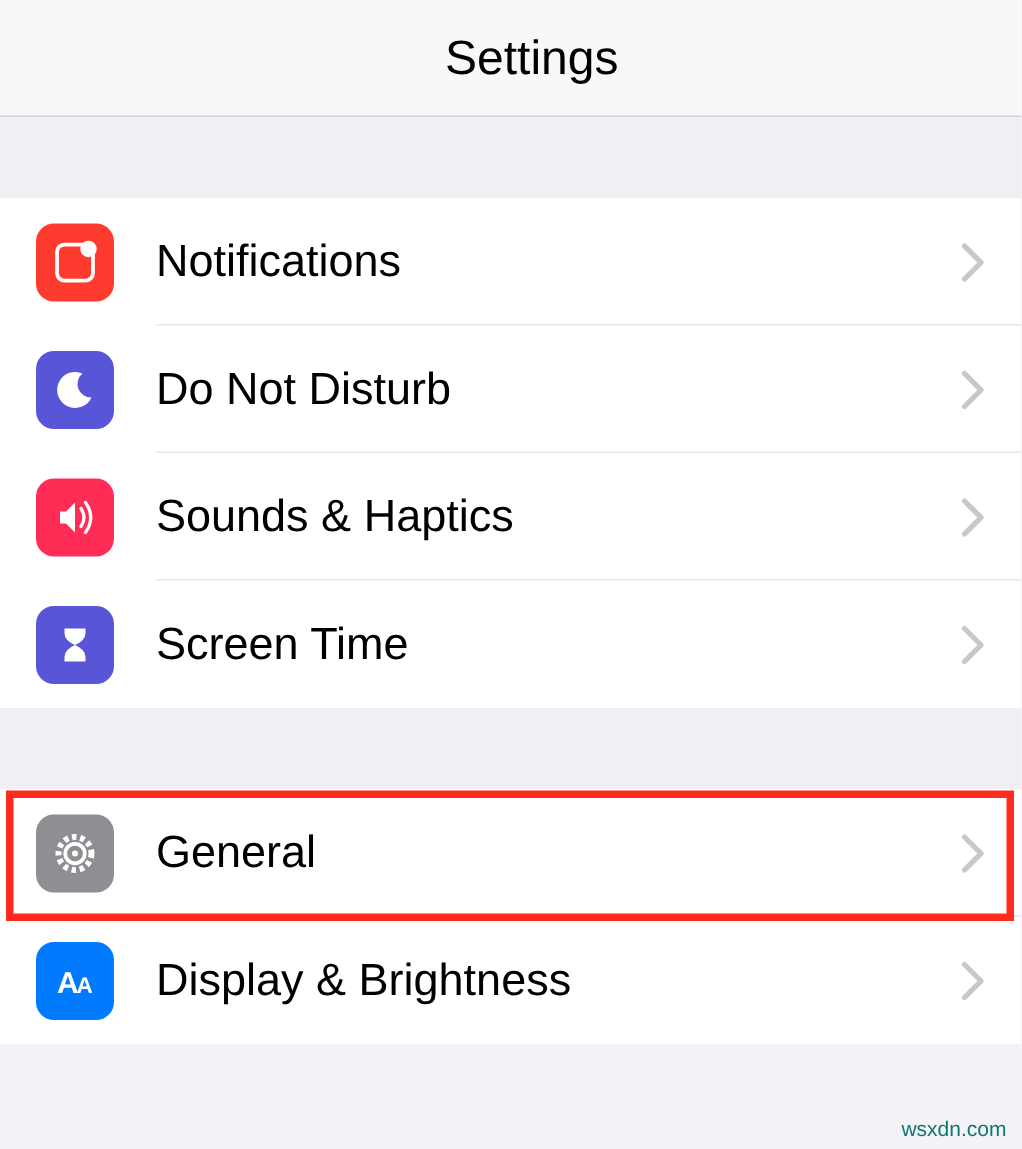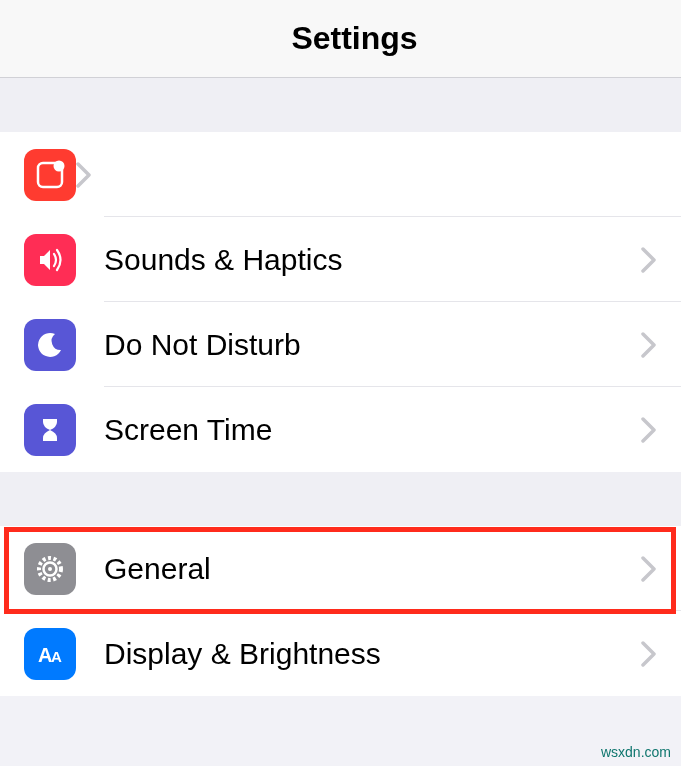--- a/index.html
+++ b/index.html
@@ -18,21 +18,21 @@
     .header {
       background: #f8f8f8;
       height: 78px;
       display: flex;
       align-items: center;
       justify-content: center;
       border-bottom: 1px solid #d1d1d6;
     }
     .header-title {
       font-size: 32px;
-      font-weight: 700;
+      font-weight: 400;
       color: #000;
       margin-left: 28px;
     }
     .spacer {
       height: 54px;
       background: #efeff4;
     }
     .group {
       background: #fff;
     }
@@ -109,48 +109,49 @@
 
 <div class="group">
 
   <div class="row">
     <div class="icon bg-red">
       <svg width="34" height="34" viewBox="0 0 34 34">
         <rect x="5" y="5" width="24" height="24" rx="5" fill="none" stroke="#fff" stroke-width="2.5"></rect>
         <circle cx="26" cy="8" r="5.5" fill="#fff"></circle>
       </svg>
     </div>
+    <div class="label">Notifications</div>
+    <svg class="chevron" width="16" height="28" viewBox="0 0 16 28">
+      <path d="M2 3 L13 14 L2 25" stroke="currentColor" stroke-width="3.5" fill="none" stroke-linecap="round" stroke-linejoin="round"></path>
+    </svg>
+    <div class="row-sep"></div>
+  </div>
+
+  <div class="row">
+    <div class="icon bg-indigo">
+      <svg width="34" height="34" viewBox="0 0 34 34">
+        <path d="M22 6 A12 12 0 1 0 28 22 A9 9 0 0 1 22 6 Z" fill="#fff"></path>
+      </svg>
+    </div>
+    <div class="label">Do Not Disturb</div>
     <svg class="chevron" width="16" height="28" viewBox="0 0 16 28">
       <path d="M2 3 L13 14 L2 25" stroke="currentColor" stroke-width="3.5" fill="none" stroke-linecap="round" stroke-linejoin="round"></path>
     </svg>
     <div class="row-sep"></div>
   </div>
 
   <div class="row">
     <div class="icon bg-pink">
       <svg width="36" height="36" viewBox="0 0 36 36">
         <path d="M8 14 L12 14 L18 8 L18 28 L12 22 L8 22 Z" fill="#fff"></path>
         <path d="M22 12 Q26 18 22 24" stroke="#fff" stroke-width="2.2" fill="none" stroke-linecap="round"></path>
         <path d="M25 8 Q32 18 25 28" stroke="#fff" stroke-width="2.2" fill="none" stroke-linecap="round"></path>
       </svg>
     </div>
     <div class="label">Sounds &amp; Haptics</div>
-    <svg class="chevron" width="16" height="28" viewBox="0 0 16 28">
-      <path d="M2 3 L13 14 L2 25" stroke="currentColor" stroke-width="3.5" fill="none" stroke-linecap="round" stroke-linejoin="round"></path>
-    </svg>
-    <div class="row-sep"></div>
-  </div>
-
-  <div class="row">
-    <div class="icon bg-indigo">
-      <svg width="34" height="34" viewBox="0 0 34 34">
-        <path d="M22 6 A12 12 0 1 0 28 22 A9 9 0 0 1 22 6 Z" fill="#fff"></path>
-      </svg>
-    </div>
-    <div class="label">Do Not Disturb</div>
     <svg class="chevron" width="16" height="28" viewBox="0 0 16 28">
       <path d="M2 3 L13 14 L2 25" stroke="currentColor" stroke-width="3.5" fill="none" stroke-linecap="round" stroke-linejoin="round"></path>
     </svg>
     <div class="row-sep"></div>
   </div>
 
   <div class="row">
     <div class="icon bg-indigo">
       <svg width="34" height="34" viewBox="0 0 34 34">
         <path d="M10 6 L24 6 L24 9 Q24 14 17 17 Q24 20 24 25 L24 28 L10 28 L10 25 Q10 20 17 17 Q10 14 10 9 Z" fill="#fff"></path>

